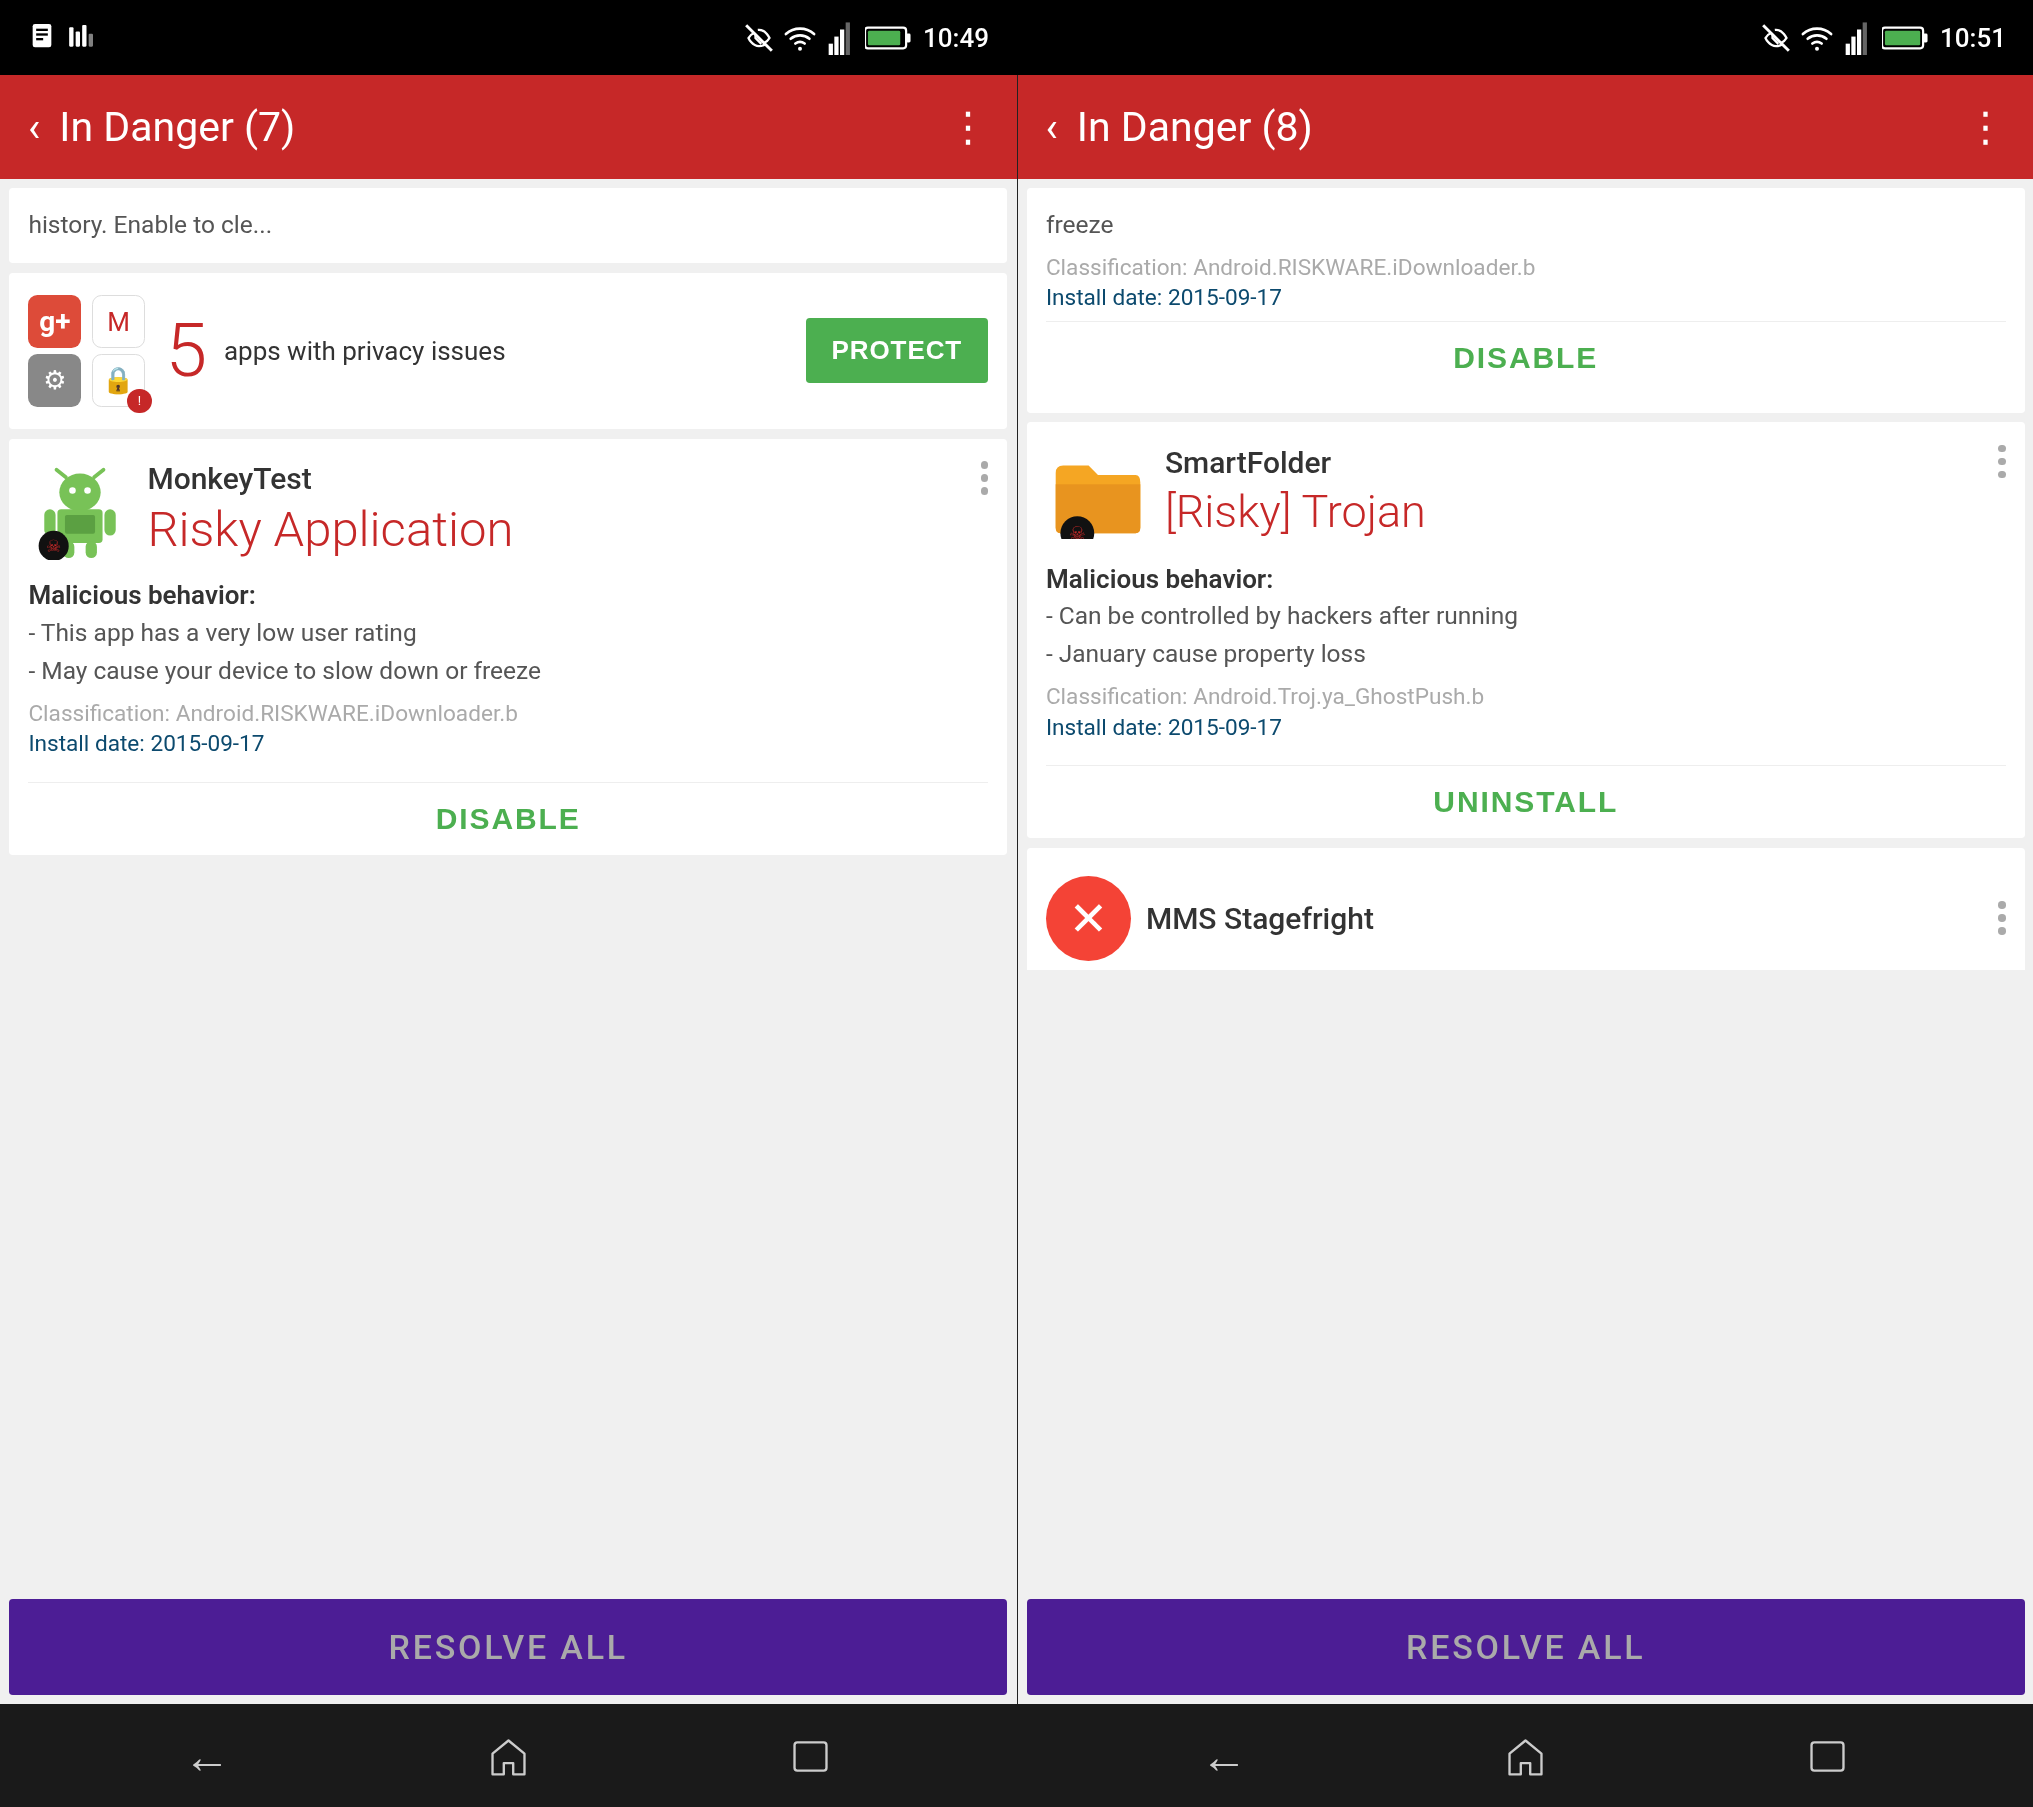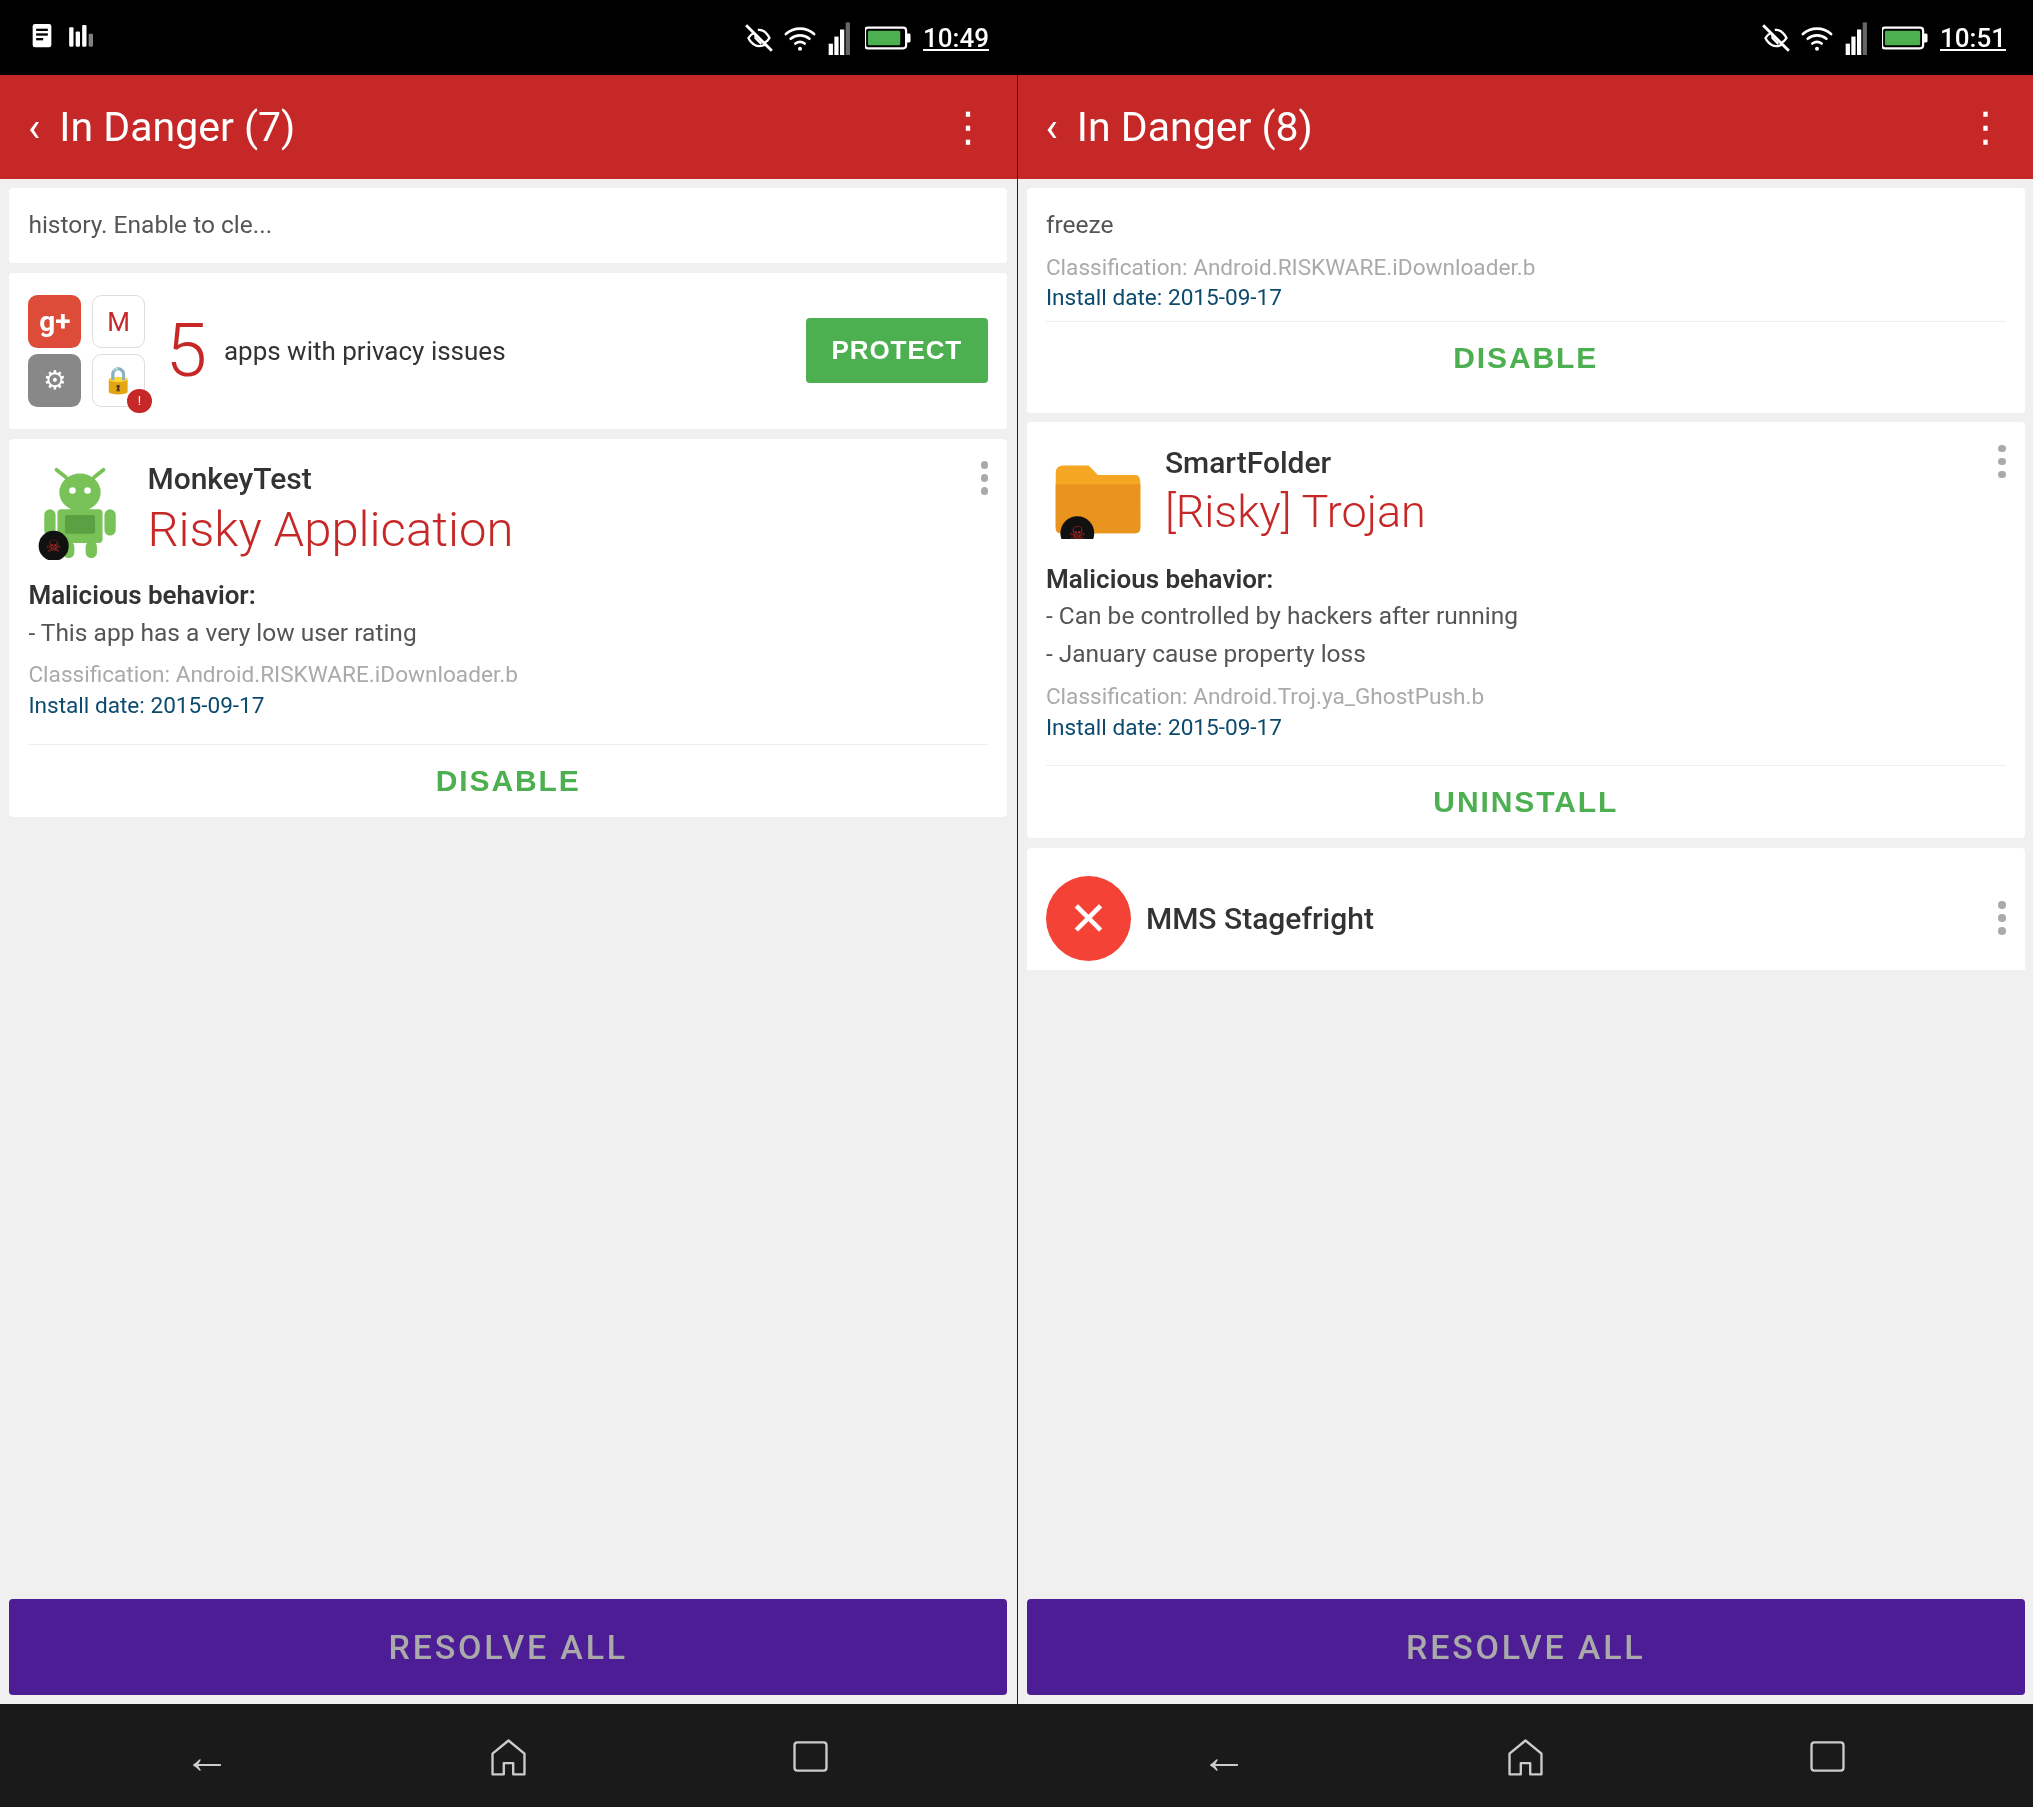--- a/index.html
+++ b/index.html
@@ -35,21 +35,20 @@
     }
     .status-bar-right {
       display: flex;
       align-items: center;
       gap: 11.3px;
     }
     .status-text {
       color: #fff;
       font-size: 26px;
       font-weight: 500;
-      text-decoration: underline;
     }
 
     
     .main-area {
       flex: 1;
       display: flex;
       background: #f0f0f0;
     }
 
     
@@ -497,20 +496,21 @@
           </div>
           <div class="three-dots">
             <div class="dot"></div>
               <div class="dot"></div>
               <div class="dot"></div>
           </div>
         </div>
         <div class="behavior-section">
           <div class="behavior-title">Malicious behavior:</div>
           <div class="behavior-item">- This app has a very low user rating</div>
+          <div class="behavior-item">- May cause your device to slow down or   freeze</div>
         </div>
         <div class="classification-text">Classification: Android.RISKWARE.iDownloader.b</div>
         <div class="install-date">Install date: 2015-09-17</div>
         <button class="action-btn">DISABLE</button>
       </div>
 
       <div class="flex-spacer"></div>
 
       <div class="resolve-bar">
         <span class="resolve-text">RESOLVE ALL</span>

